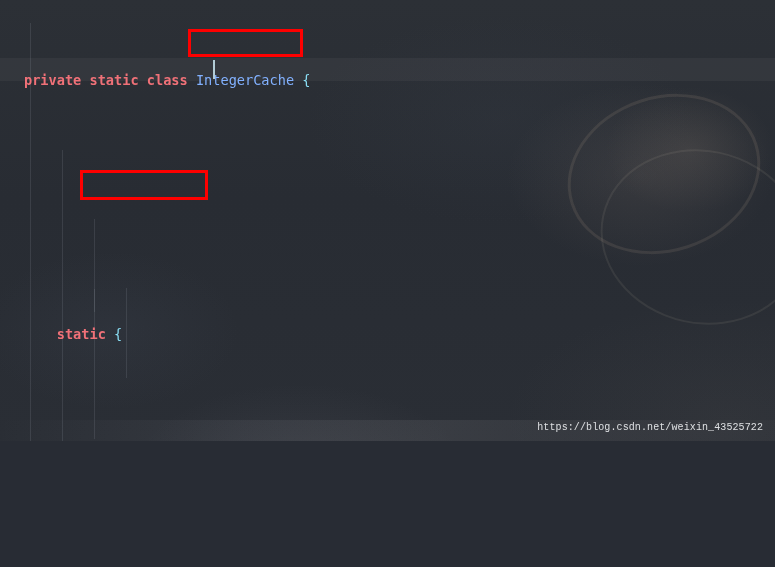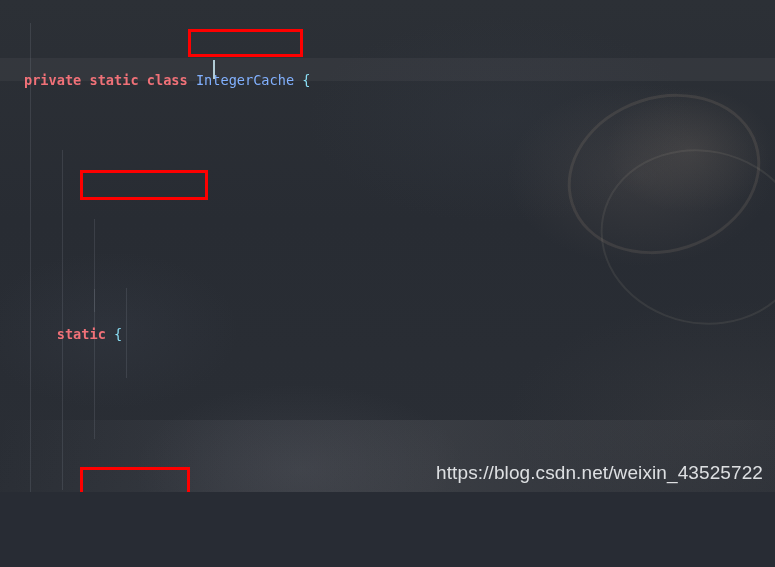--- a/index.html
+++ b/index.html
@@ -2,21 +2,21 @@
 <html><head>
 <meta charset="utf-8">
 <style>
   html,body{margin:0;padding:0;}
   body{
     width:775px;height:567px;overflow:hidden;
     background:#282c34;
     font-family:"DejaVu Sans Mono","Liberation Mono",monospace;
   }
   #editor{
-    position:relative;width:775px;height:492px;
+    position:relative;width:775px;height:441px;
     background:#2b2f36;
     overflow:hidden;
   }
   
   #bg-image{
     position:absolute;inset:0;
     background:
       radial-gradient(ellipse 190px 130px at 640px 175px, rgba(120,110,105,.20), rgba(120,110,105,0) 70%),
       radial-gradient(ellipse 120px 90px at 690px 150px, rgba(150,135,120,.16), rgba(150,135,120,0) 70%),
       radial-gradient(ellipse 230px 120px at 300px 470px, rgba(130,130,140,.13), rgba(130,130,140,0) 72%),
@@ -94,22 +94,22 @@
     z-index:8;
     pointer-events:none;
     box-sizing:border-box;
   }
 
   
   #watermark{
     position:absolute;
     right:12px;bottom:8px;
     color:rgba(236,238,240,.92);
-    font-family:Liberation Sans, sans-serif;
-    font-size:19px;
+    font-family:Liberation Mono, monospace;
+    font-size:10px;
     letter-spacing:.1px;
     z-index:9;
   }
 </style>
 </head>
 <body>
 
 <div id="editor">
 
   <div id="bg-image"></div>

